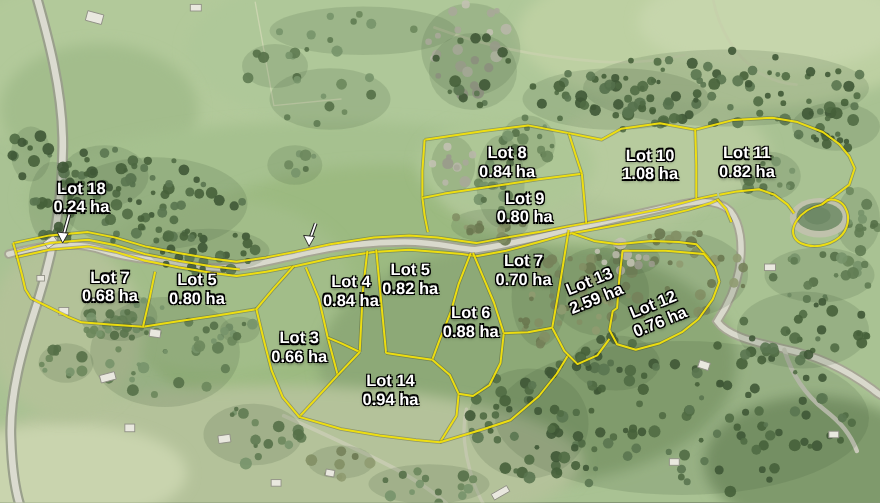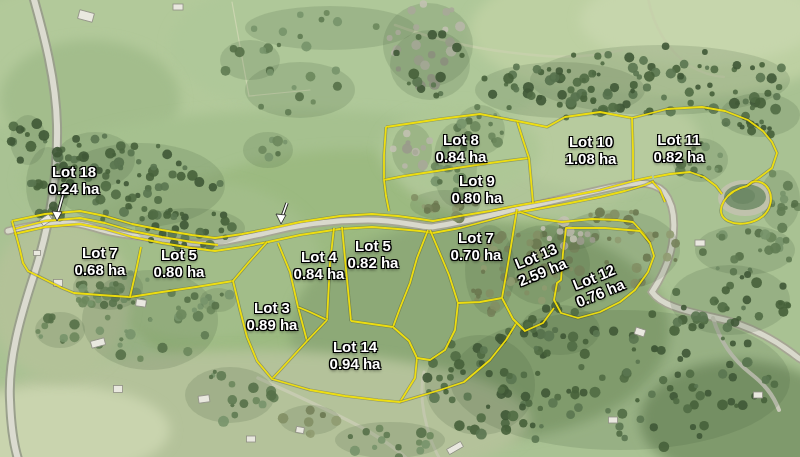--- a/index.html
+++ b/index.html
@@ -1023,30 +1023,34 @@
   <div class="lot-label L1">
       <span>Lot 7</span>
       <span>0.68 ha</span>
     </div>
   <div class="lot-label L2">
       <span>Lot 5</span>
       <span>0.80 ha</span>
     </div>
   <div class="lot-label L3">
       <span>Lot 3</span>
-      <span>0.89 ha</span>
+      <span>0.66 ha</span>
     </div>
   <div class="lot-label L4">
       <span>Lot 4</span>
       <span>0.84 ha</span>
     </div>
   <div class="lot-label L5">
       <span>Lot 5</span>
       <span>0.82 ha</span>
     </div>
+  <div class="lot-label L6">
+      <span>Lot 6</span>
+      <span>0.88 ha</span>
+    </div>
   <div class="lot-label L7">
       <span>Lot 7</span>
       <span>0.70 ha</span>
     </div>
   <div class="lot-label L8">
       <span>Lot 8</span>
       <span>0.84 ha</span>
     </div>
   <div class="lot-label L9">
       <span>Lot 9</span>

